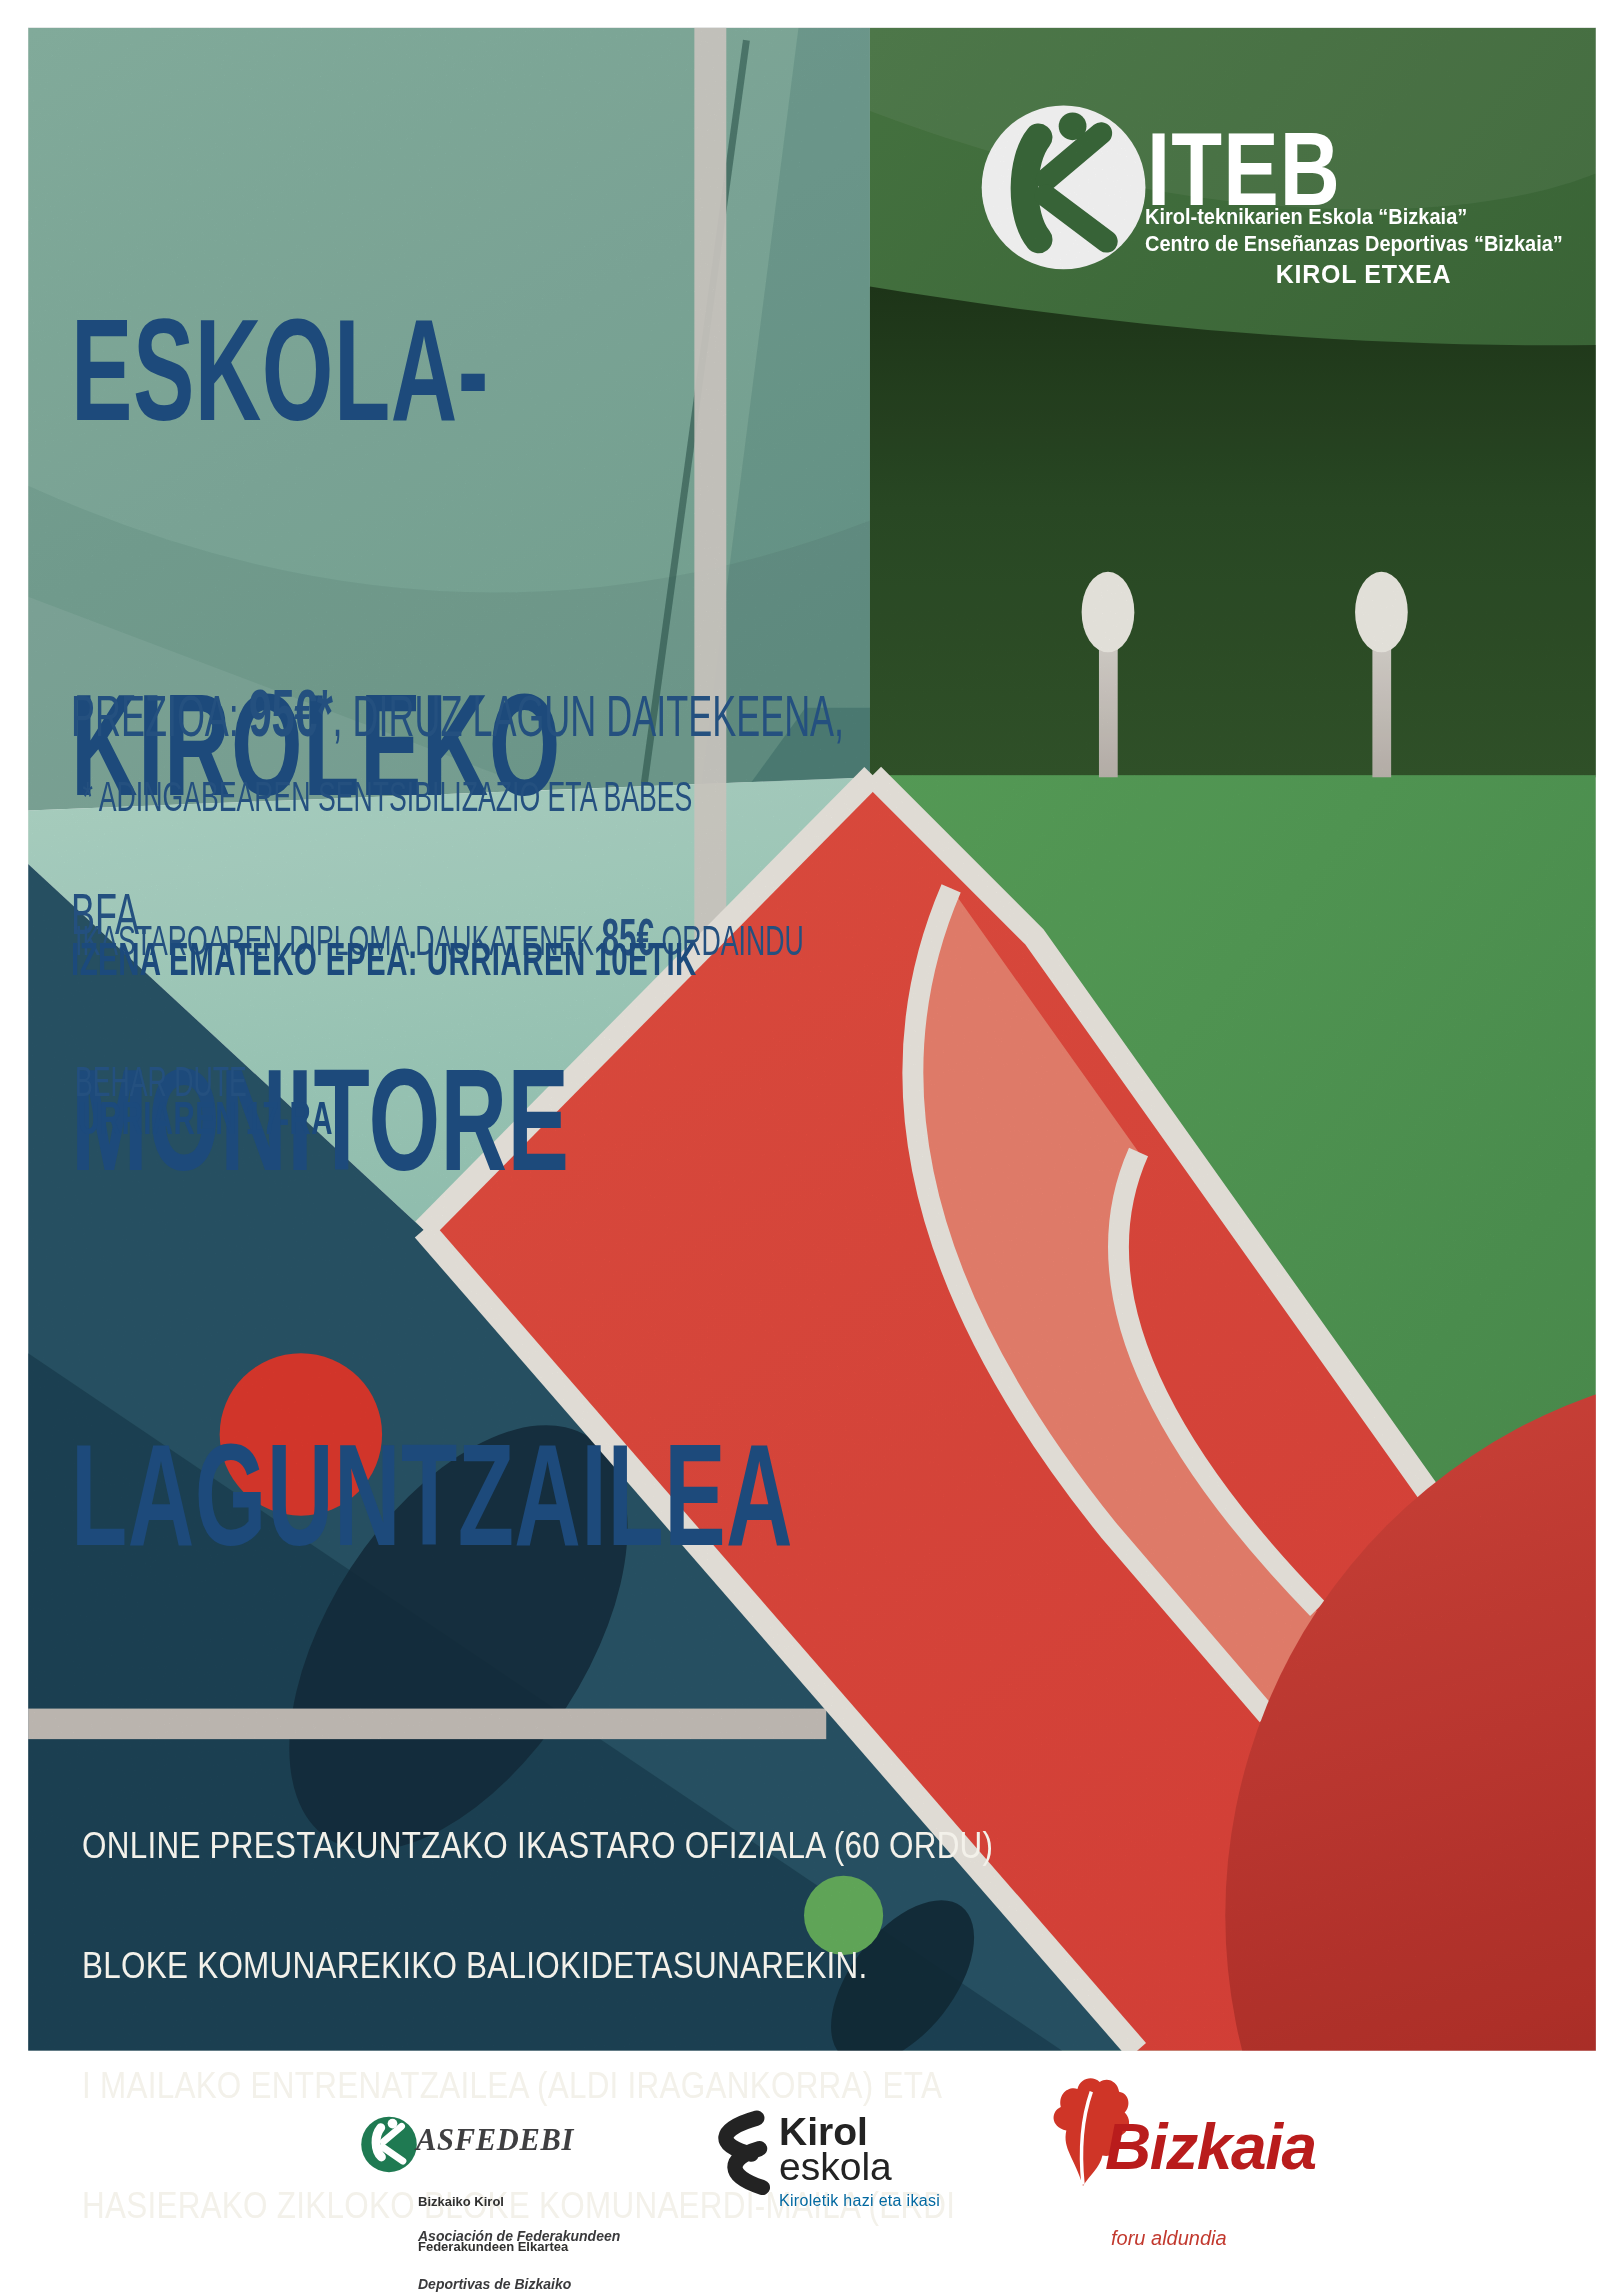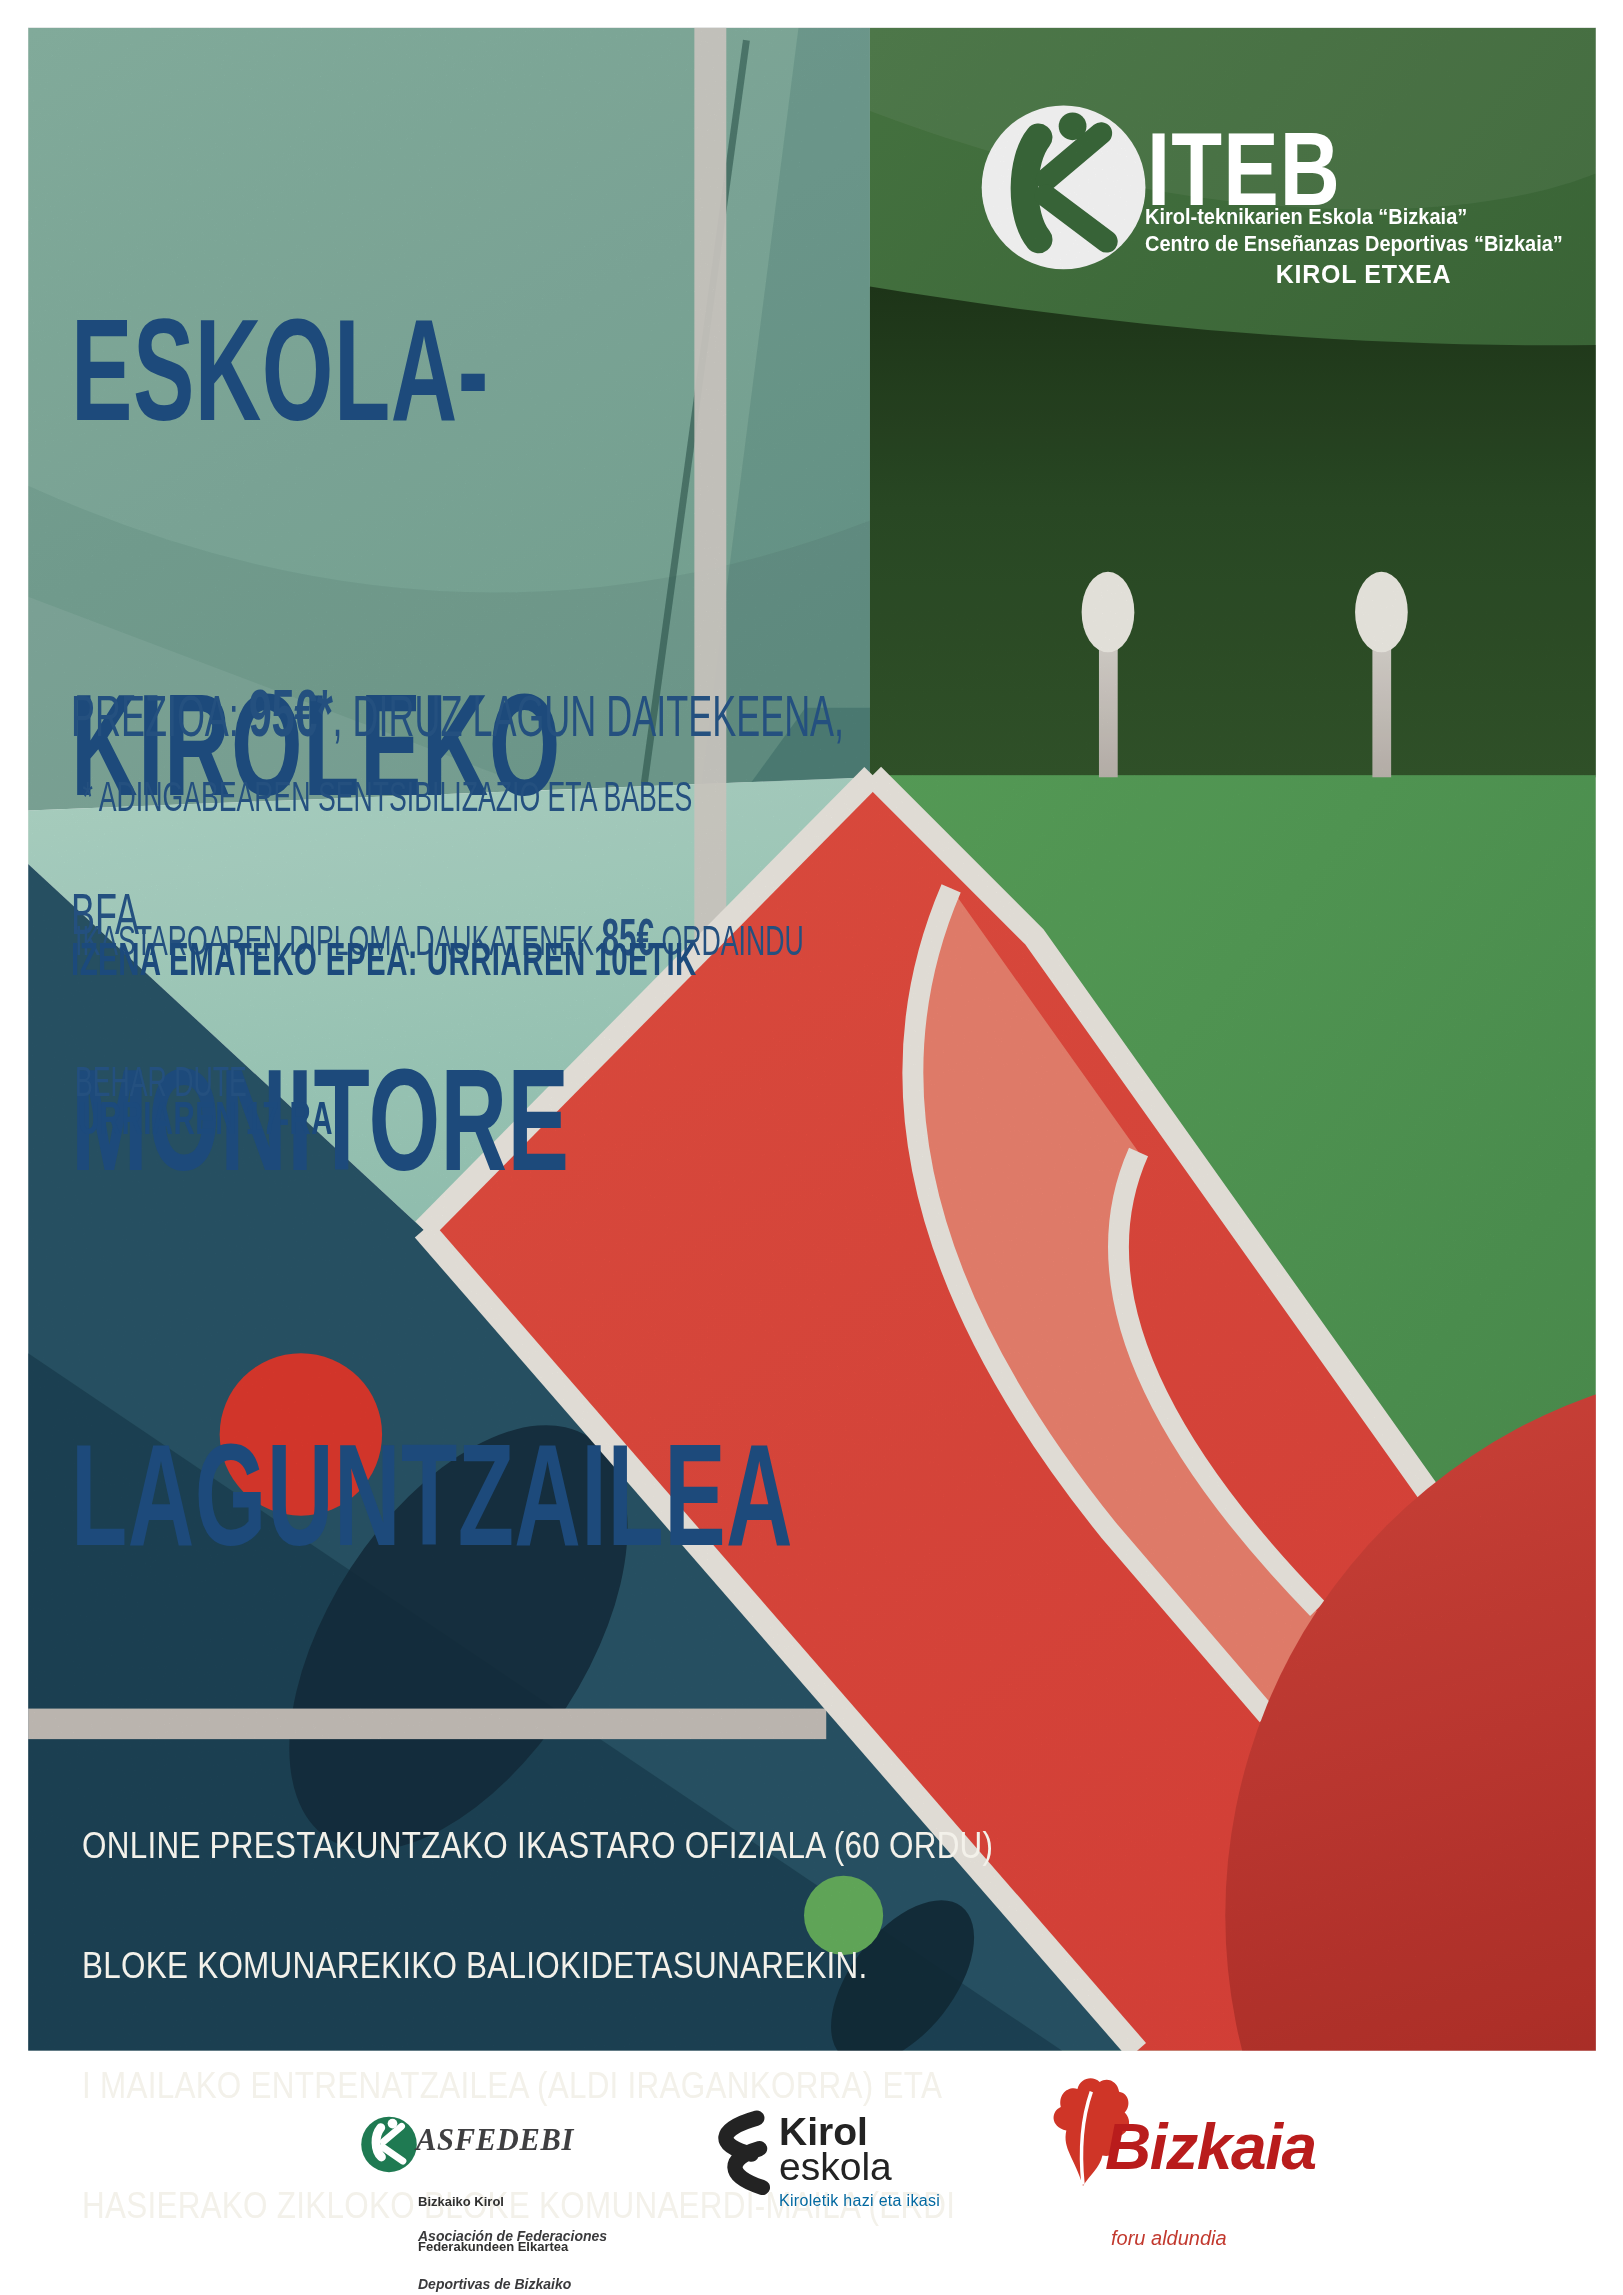--- a/index.html
+++ b/index.html
@@ -217,21 +217,21 @@
   <div class="txt kiteb-s1">Kirol-teknikarien Eskola “Bizkaia”</div>
   <div class="txt kiteb-s2">Centro de Enseñanzas Deportivas “Bizkaia”</div>
   <div class="txt kiteb-s3">KIROL ETXEA</div>
 
   <div class="txt f-asf-name">ASFEDEBI</div>
   <div class="txt f-asf-eu">
     <div>Bizkaiko Kirol</div>
     <div>Federakundeen Elkartea</div>
   </div>
   <div class="txt f-asf-es">
-    <div>Asociación de Federaciones</div>
+    <div>Asociación de Federakundeen</div>
     <div>Deportivas de Bizkaiko</div>
   </div>
 
   <div class="txt f-kirol-n1">Kirol</div>
   <div class="txt f-kirol-n2">eskola</div>
   <div class="txt f-kirol-tag">Kiroletik hazi eta ikasi</div>
 
   <div class="txt f-biz-name">Bizkaia</div>
   <div class="txt f-biz-sub">
     <div>foru aldundia</div>

